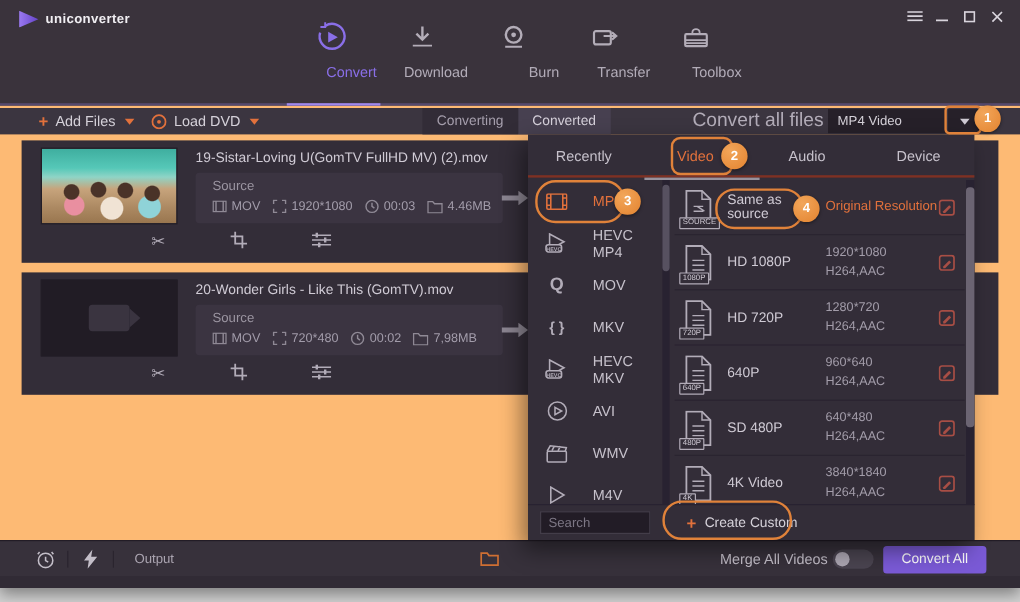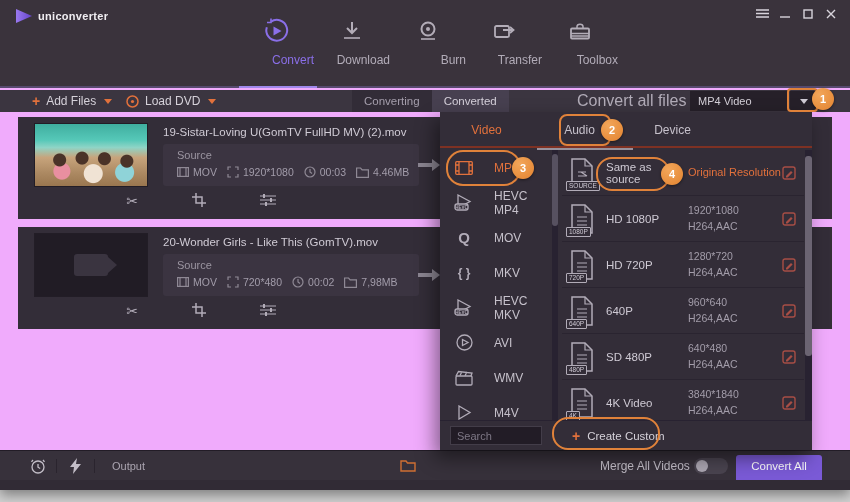--- a/index.html
+++ b/index.html
@@ -1,19 +1,19 @@
 <!DOCTYPE html>
 <html><head>
 <meta charset="utf-8">
 <style>
   * { margin:0; padding:0; box-sizing:border-box; }
   html,body { width:850px; height:502px; overflow:hidden; background:#d2d2d2;
               font-family:"Liberation Sans", sans-serif; position:relative; }
   .window { position:absolute; left:0; top:0; width:850px; height:490px;
-            background:#f0abfc; box-shadow:0 5px 12px rgba(0,0,0,.4); overflow:hidden; }
+            background:#fdba74; box-shadow:0 5px 12px rgba(0,0,0,.4); overflow:hidden; }
 
   
   .header { position:absolute; left:0; top:0; right:0; height:88px; background:#3a333c;
             border-bottom:2px solid #564a6e; }
   .logo { position:absolute; left:15px; top:9px; }
   .app-name { position:absolute; left:38px; top:10px; font-size:11px; font-weight:bold;
               color:#f0eef2; letter-spacing:.3px; }
   .win-controls { position:absolute; right:12px; top:7px; display:flex; gap:9px; align-items:center; }
   .win-btn { width:14px; height:13px; display:flex; align-items:center; justify-content:center; cursor:default; }
   .nav { position:absolute; left:238px; top:13px; display:flex; }
@@ -109,21 +109,21 @@
   .f-icon { position:absolute; top:7px; }
   .f-div { position:absolute; top:8px; width:1px; height:14px; background:#2a242e; }
   .output-label { position:absolute; left:112px; line-height:30px; font-size:11px; color:#aaa4b0; }
   .output-box { position:absolute; left:152px; top:5px; width:240px; height:20px; background:#2b2531;
                 color:#c3bec8; font-size:10px; line-height:20px; padding:0 18px 0 8px; white-space:nowrap; }
   .output-box .caret { position:absolute; right:6px; top:8px; }
   .folder-btn { position:absolute; left:400px; top:8px; }
   .merge-label { position:absolute; left:600px; line-height:30px; font-size:12px; color:#c3bec8; }
   .toggle { position:absolute; left:694px; top:7px; width:34px; height:16px; background:#4a4450; border-radius:8px; }
   .toggle .knob { position:absolute; left:2px; top:2px; width:12px; height:12px; border-radius:50%; background:#aca6b2; }
-  .convert-btn { position:absolute; left:736px; top:4px; width:86px; height:35px; background:#7a5ad6;
+  .convert-btn { position:absolute; left:736px; top:4px; width:86px; height:23px; background:#7a5ad6;
                  border-radius:3px; color:#fff; font-size:11.5px; text-align:center; line-height:23px; }
   .window-bottom { position:absolute; left:0; right:0; top:480px; height:10px; background:#312b35; }
 
   
   .ann-rect { position:absolute; border:2px solid #e0823a; z-index:20; pointer-events:none; }
   .ann-circle { position:absolute; width:22px; height:22px; border-radius:50%; z-index:21;
                 background:radial-gradient(circle at 35% 30%, #f2a65a, #e3832f);
                 color:#fff; font-size:11px; font-weight:bold; text-align:center; line-height:22px;
                 box-shadow:0 1px 3px rgba(0,0,0,.45); }
   svg { display:block; }
@@ -354,20 +354,21 @@
     </div>
     <div class="row-arrow">
       <svg width="22" height="12" viewBox="0 0 22 12" fill="#8b8591">
           <path d="M0 4h14V0l8 6-8 6V8H0z"></path>
         </svg>
     </div>
   </div>
 
   <div class="panel">
     <div class="panel-tabs">
+      <div class="panel-tab">Recently</div>
       <div class="panel-tab active">Video</div>
       <div class="panel-tab">Audio</div>
       <div class="panel-tab">Device</div>
     </div>
     <div class="tab-indicator"></div>
 
     <div class="panel-left">
       <div class="format-item active">
         <span class="ficon">
           <svg width="18" height="14" viewBox="0 0 18 14" fill="none" stroke="#e2713c" stroke-width="1.3">

